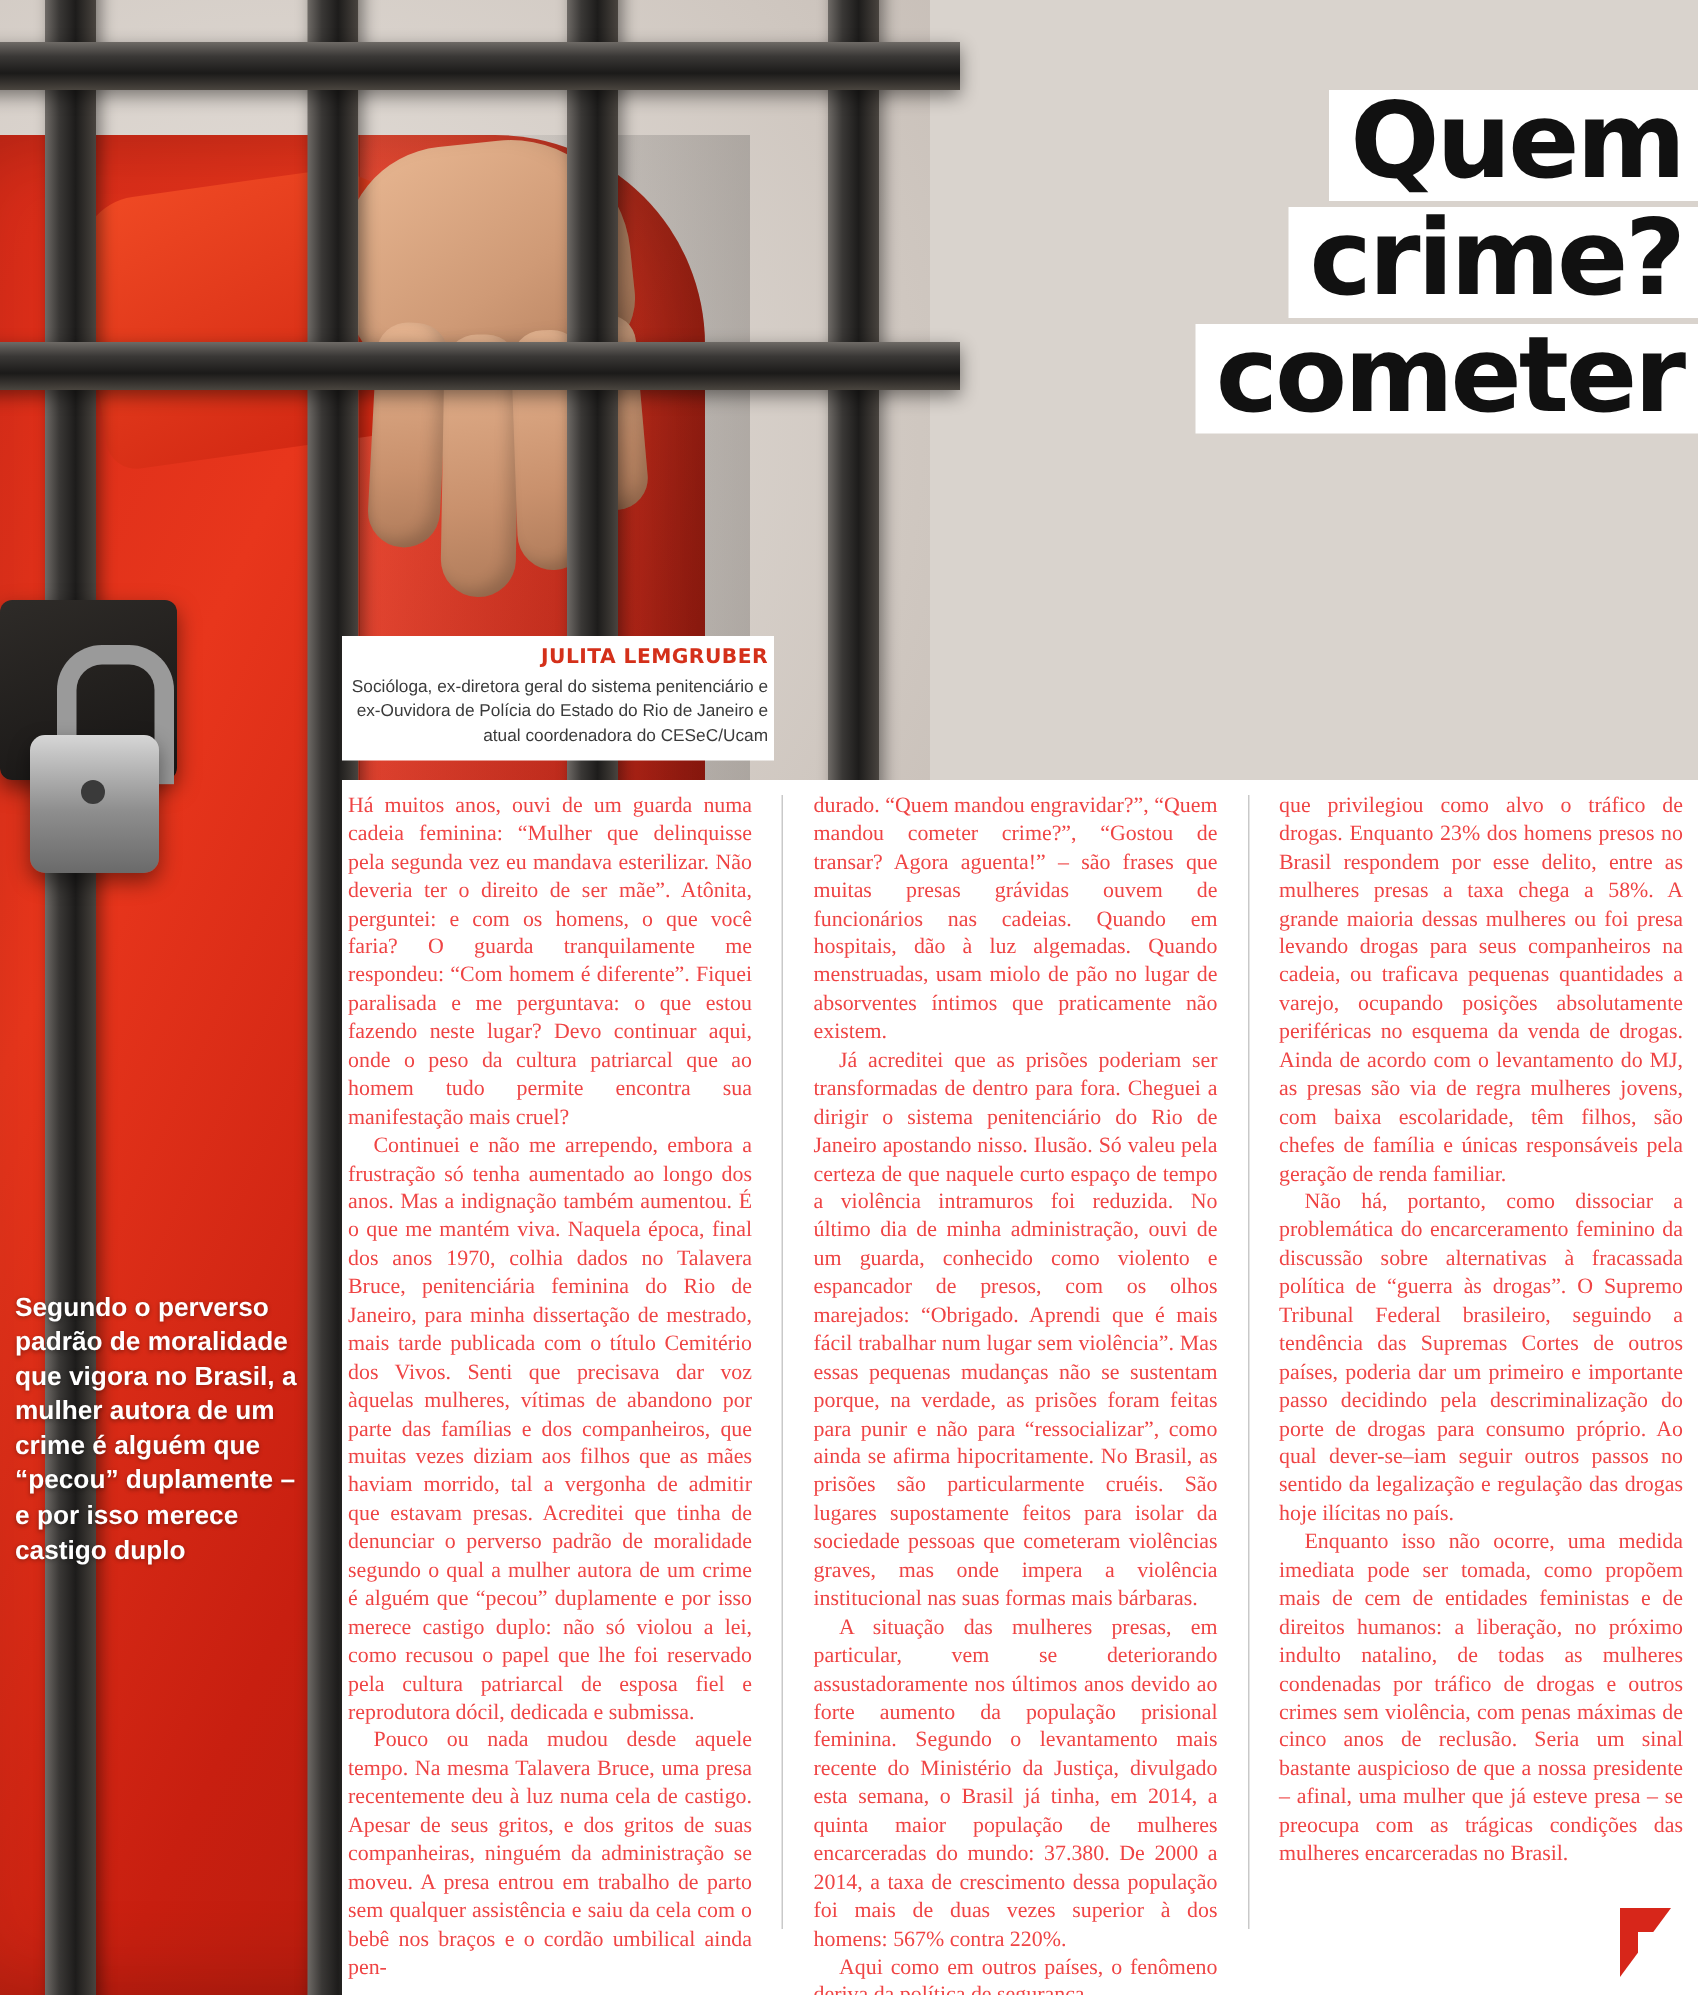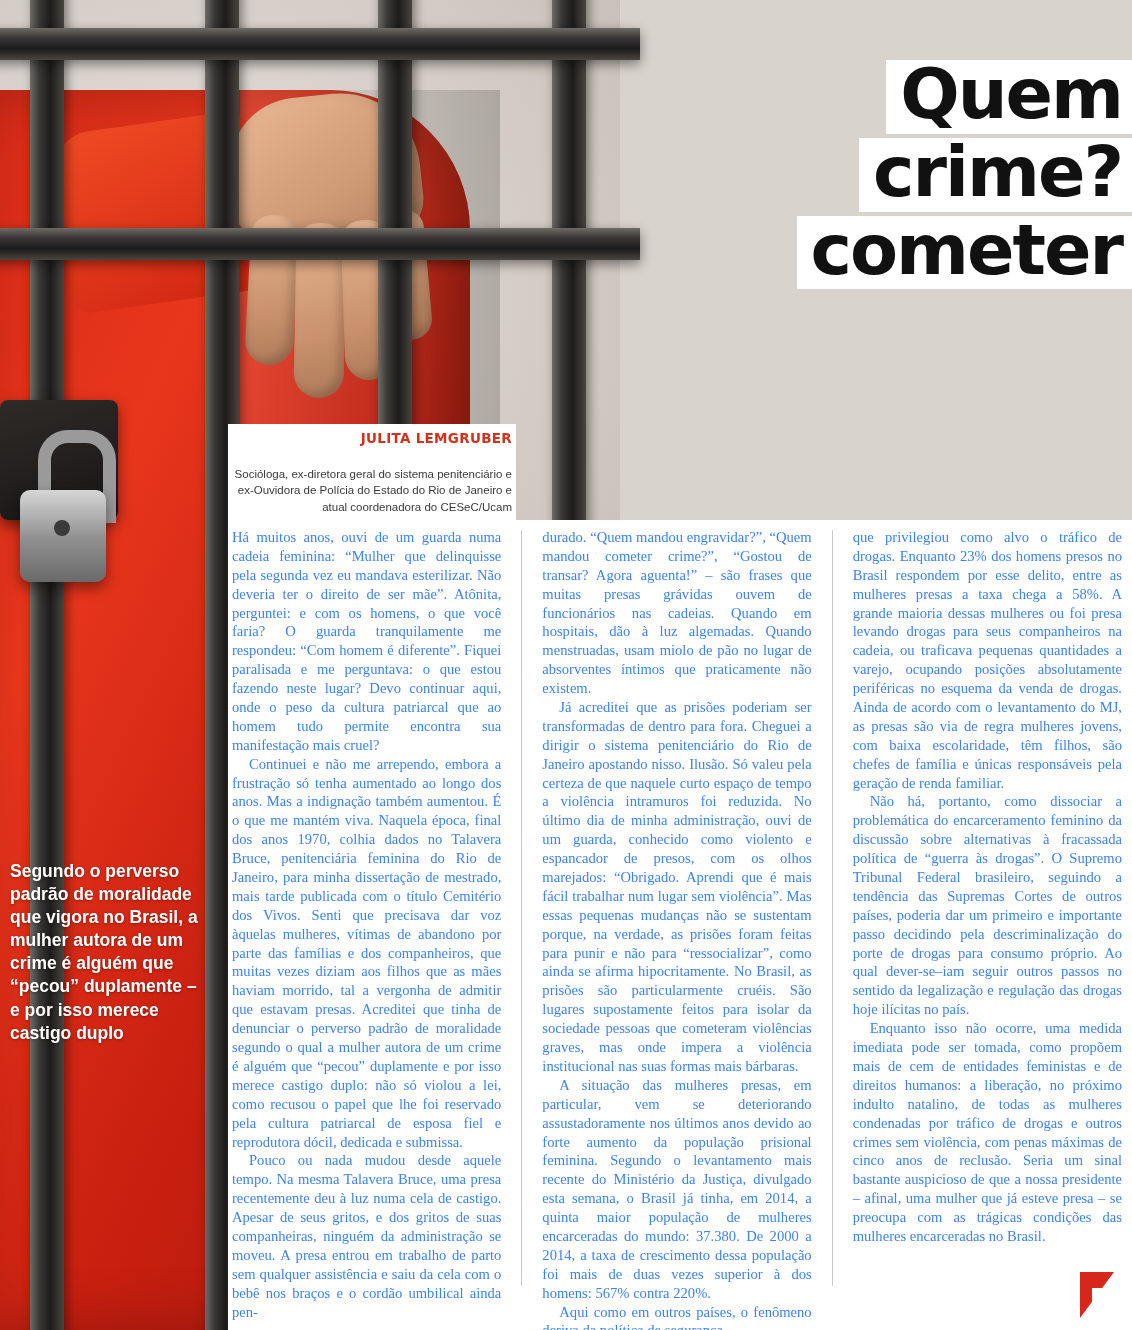--- a/index.html
+++ b/index.html
@@ -181,21 +181,21 @@
     text-align: right;
     background: #ffffff;
     padding: 6px 4px 8px 6px;
   }
   .byline .name {
     font-family: "DejaVu Sans", sans-serif;
     font-weight: bold;
     font-size: 13.5px;
     color: #d4301a;
     letter-spacing: 0.3px;
-    margin-bottom: 20px;
+    margin-bottom: 4px;
   }
   .byline .bio {
     font-family: "Liberation Sans", sans-serif;
     font-size: 11.5px;
     color: #3a3a3a;
     line-height: 1.42;
   }
 
   
   .pullquote {
@@ -219,21 +219,21 @@
     width: 890px;
     height: 800px;
     display: flex;
     gap: 20px;
   }
   .col {
     width: 274px;
     font-family: "Liberation Serif", serif;
     font-size: 14.6px;
     line-height: 1.295;
-    color: #3b82f6;
+    color: #ef4444;
     text-align: justify;
     position: relative;
   }
   .col p { margin: 0; }
   .col p + p { text-indent: 17px; }
   .col-divider {
     width: 1px;
     background: #c9c9c9;
     margin-top: 2px;
     height: 756px;

